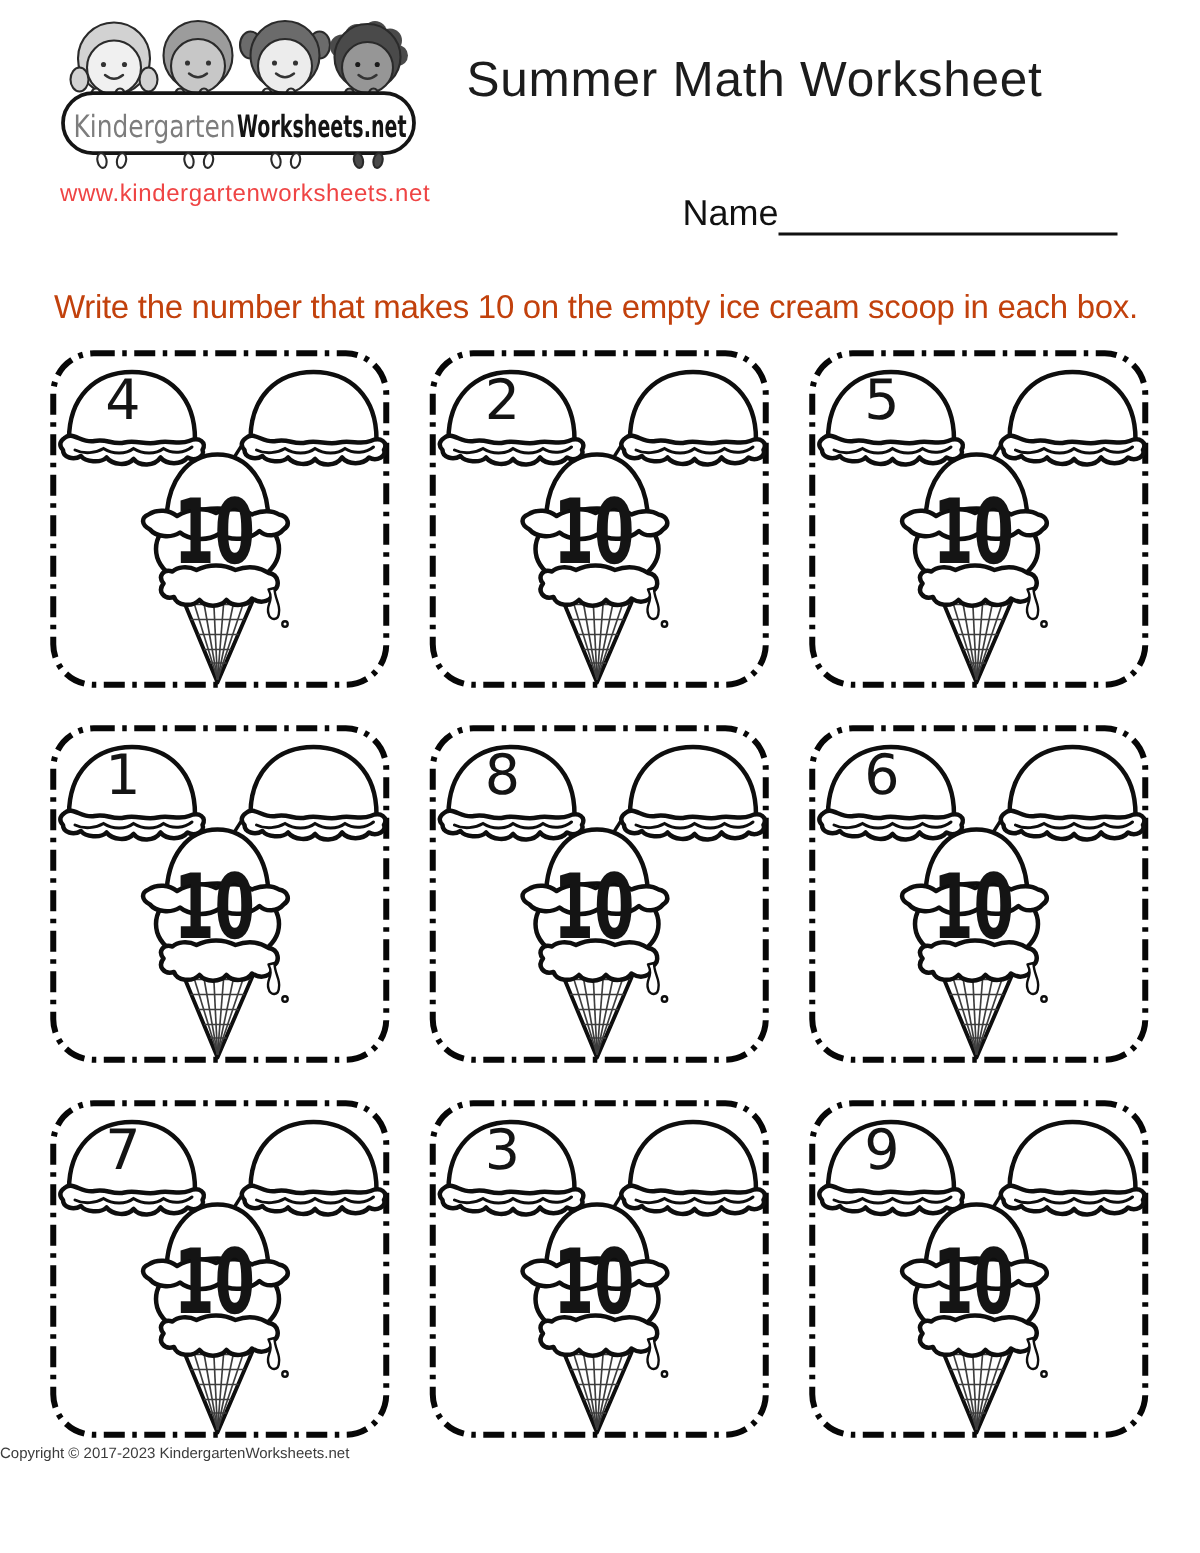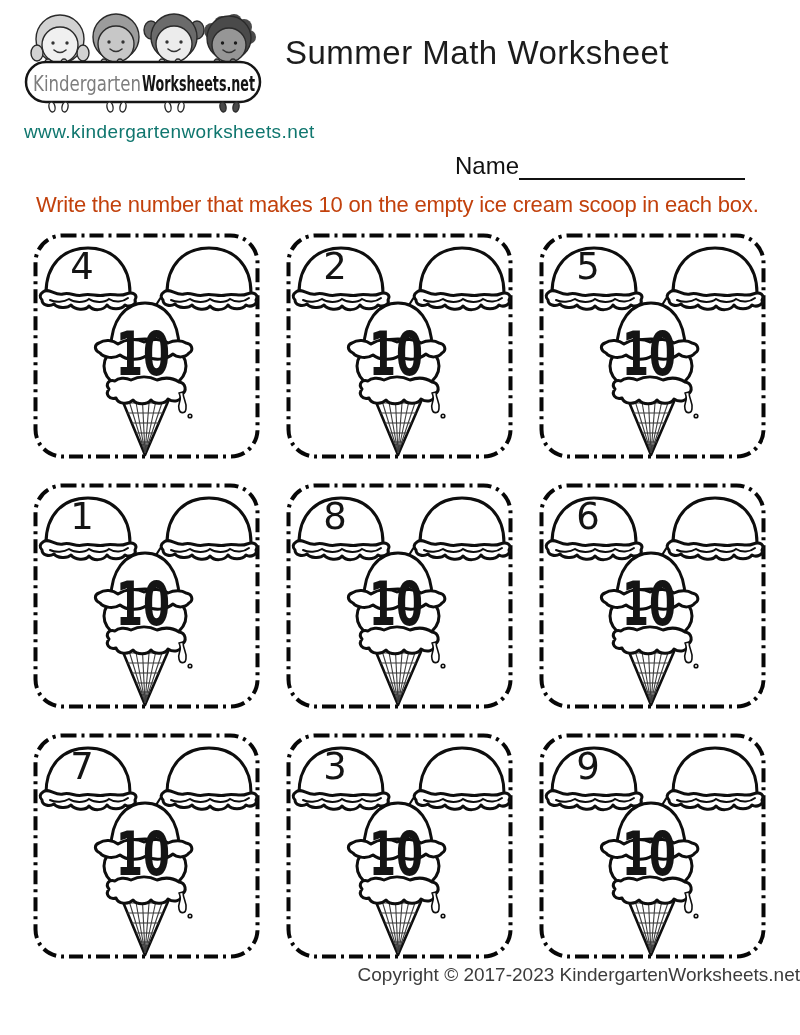--- a/index.html
+++ b/index.html
@@ -2,28 +2,28 @@
 <html><head>
 <meta charset="utf-8">
 <style>
   * { margin:0; padding:0; box-sizing:border-box; }
   body { background:#ffffff; }
   .page {
     position:relative; width:800px; height:1035px; background:#ffffff;
     font-family:"Liberation Sans", sans-serif; overflow:hidden;
   }
   
-  .logo-wrap { position:absolute; left:24px; top:12px; width:244px; }
+  .logo-wrap { position:absolute; left:40px; top:12px; width:244px; }
   .logo-svg { display:block; width:240px; height:106px; }
-  .logo-url { margin-top:3px; font-size:19px; letter-spacing:.4px; color:#0f766e; text-align:center; width:238px; }
+  .logo-url { margin-top:3px; font-size:16px; letter-spacing:.4px; color:#ef4444; text-align:center; width:238px; }
   .title {
-    position:absolute; left:285px; top:34px; width:410px; text-align:left;
+    position:absolute; left:285px; top:34px; width:410px; text-align:right;
     font-size:33px; font-weight:400; letter-spacing:.5px; color:#1c1c1c;
   }
-  .name-row { position:absolute; left:455px; top:129px; white-space:nowrap;margin-top:23px; }
+  .name-row { position:absolute; left:455px; top:129px; white-space:nowrap; }
   .name-label { font-size:24px; color:#111; display:inline-block; vertical-align:bottom; }
   .name-line { display:inline-block; vertical-align:bottom; width:226px; height:26px; border-bottom:2px solid #111; }
   .instructions {
     position:absolute; left:36px; top:192px; width:730px;
     font-size:22px; letter-spacing:-.2px; color:#c2410c;
   }
   
   .grid {
     position:absolute; left:33px; top:233px;
     display:grid; grid-template-columns:repeat(3,227px); grid-auto-rows:226px;
@@ -40,21 +40,21 @@
   .addend-num { font-family:"DejaVu Sans",sans-serif; font-size:37px; fill:#141414; text-anchor:middle; }
   .sum-num { font-family:"DejaVu Sans",sans-serif; font-size:60px; font-weight:bold; fill:#141414; text-anchor:middle; }
   .answer-area { fill:transparent; stroke:none; pointer-events:all; }
   
   .outl { stroke:#2a2a2a; stroke-width:1.4; }
   .banner-rect { fill:#ffffff; stroke:#151515; stroke-width:2.5; }
   .logo-txt-gray { font-family:"DejaVu Sans",sans-serif; font-size:20.5px; fill:#7d7d7d; }
   .logo-txt-black { font-family:"DejaVu Sans",sans-serif; font-size:20.5px; font-weight:bold; fill:#141414; }
   .face-detail { fill:none; stroke:#333; stroke-width:1.6; stroke-linecap:round; }
   
-  .footer { position:absolute; left:0; top:963px; width:800px; text-align:right; color:#3c3c3c; font-size:19px; line-height:1.3; }
+  .footer { position:absolute; left:0; top:963px; width:800px; text-align:left; color:#3c3c3c; font-size:10px; line-height:1.3; }
 </style>
 </head>
 <body>
 
 <svg width="0" height="0" style="position:absolute" aria-hidden="true">
   <defs>
     <g id="scoop-side">
       <path class="shape" d="M8,48 C8,20 25,3 50,3 C75,3 92,20 92,48"></path>
       <path class="shape" d="M5,47 C10,42 17,51 25,49 C33,47 37,52 45,50 C53,48 59,52 67,50 C75,48 81,52 88,49 C95,46 100,50 97,55 C99,59 92,63 87,60 C83,65 73,65 69,60 C65,66 55,66 51,61 C47,66 37,65 33,60 C29,64 19,63 16,59 C11,62 4,60 4,55 C1,52 2,49 5,47 Z"></path>
       <path class="wave" d="M12,55 C18,58 26,57 31,54 C37,58 46,58 51,54 C57,58 66,58 71,54 C77,58 85,57 90,53"></path>

